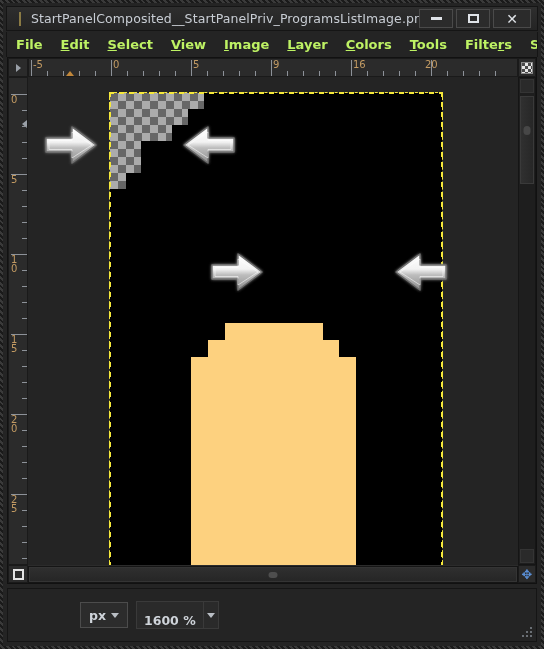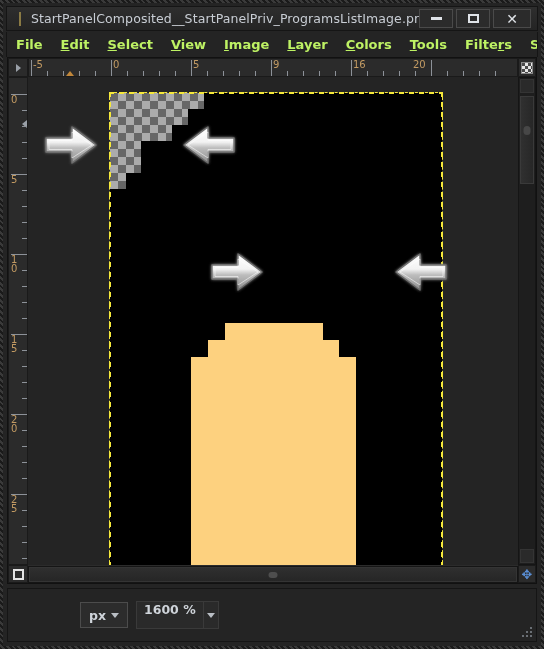--- a/index.html
+++ b/index.html
@@ -247,21 +247,21 @@
     width: 0; height: 0;
     border-left: 4px solid transparent; border-right: 4px solid transparent;
     border-top: 5px solid #b9bec4;
   }
   .zoom-field {
     margin-left: 8px; height: 28px;
     display: flex; align-items: stretch;
   }
   .zoom-entry {
     background: #2a2a2a; border: 1px solid #3a3a3a;
-    display: flex; align-items: flex-start; padding: 0 7px;
+    display: flex; align-items: flex-end; padding: 0 7px;
     color: #cfd4da; font-size: 12.5px; font-weight: bold;
   }
   .zoom-arrow {
     background: #2a2a2a; border: 1px solid #3a3a3a; border-left: none;
     width: 15px; display: flex; align-items: center; justify-content: center;
   }
   .status-text {
     margin-left: 12px;
     color: #b9bec4; font-size: 13.5px; font-weight: bold;
     white-space: nowrap;
@@ -340,21 +340,21 @@
         <div class="tick" style="left: 258px; height: 5px;"></div>
         <div class="tick" style="left: 274px; height: 5px;"></div>
         <div class="tick" style="left: 290px; height: 5px;"></div>
         <div class="tick" style="left: 306px; height: 5px;"></div>
         <div class="lbl" style="left: 324px;">16</div>
         <div class="tick" style="left: 322px; height: 16px;"></div>
         <div class="tick" style="left: 338px; height: 5px;"></div>
         <div class="tick" style="left: 354px; height: 5px;"></div>
         <div class="tick" style="left: 370px; height: 5px;"></div>
         <div class="tick" style="left: 386px; height: 5px;"></div>
-        <div class="lbl" style="left: 384px; text-align: right;">20</div>
+        <div class="lbl" style="left: 396px; text-align: right;">20</div>
         <div class="tick" style="left: 402px; height: 16px;"></div>
         <div class="tick" style="left: 418px; height: 5px;"></div>
         <div class="tick" style="left: 434px; height: 5px;"></div>
         <div class="tick" style="left: 450px; height: 5px;"></div>
         <div class="tick" style="left: 466px; height: 5px;"></div>
       </div>
 
     <div class="zoom-toggle">
       <span class="chk"></span>
     </div>

